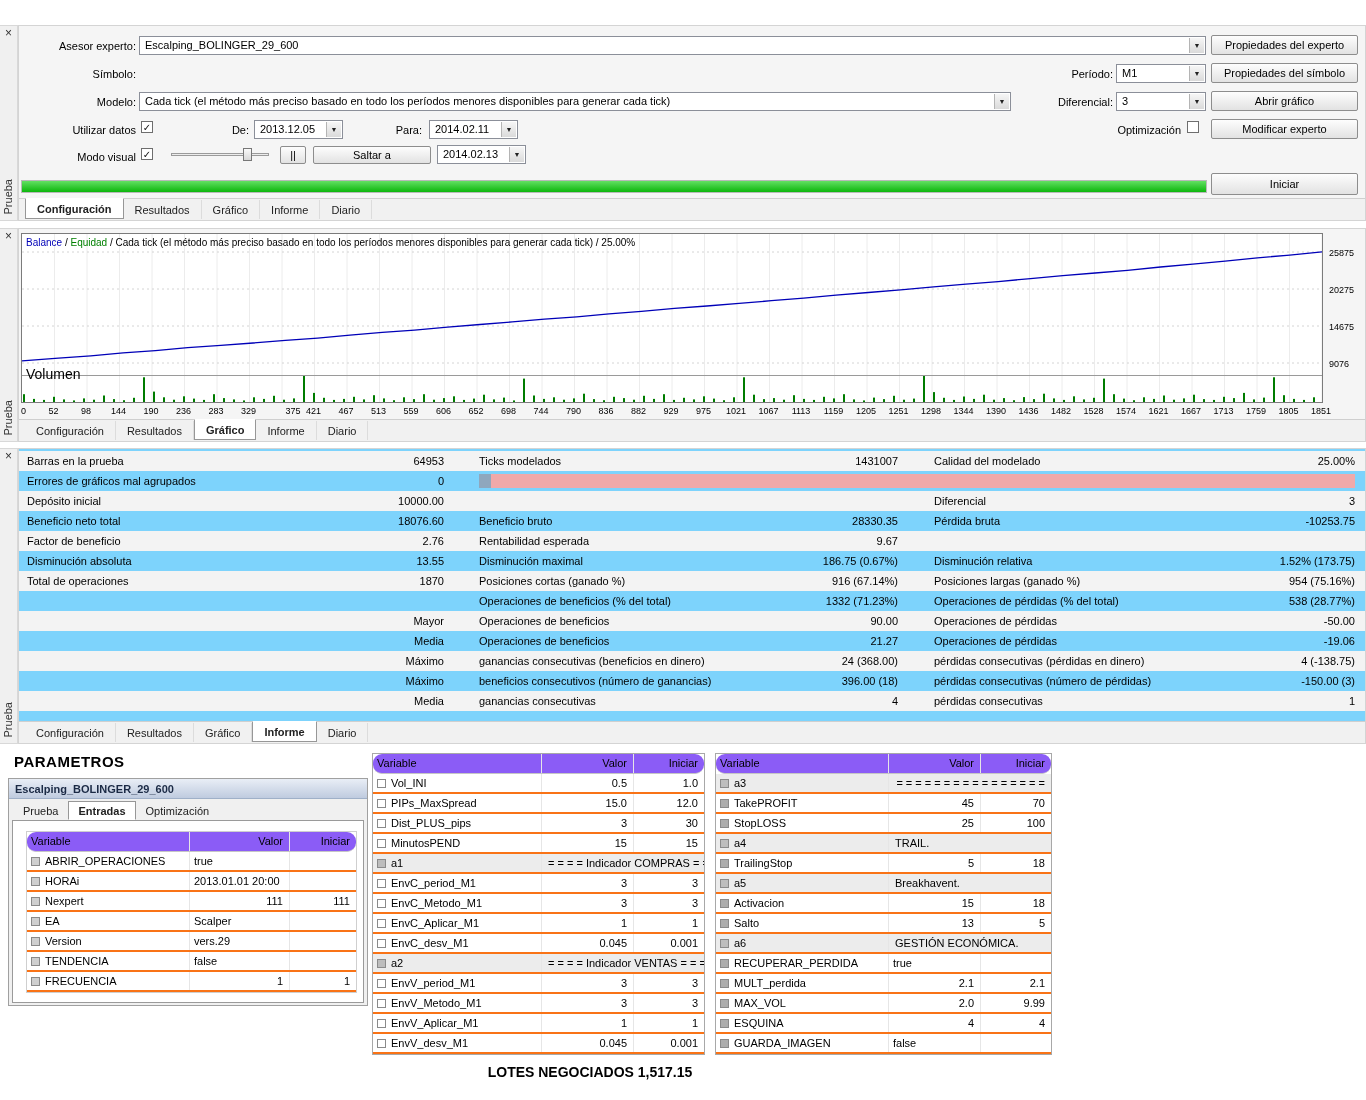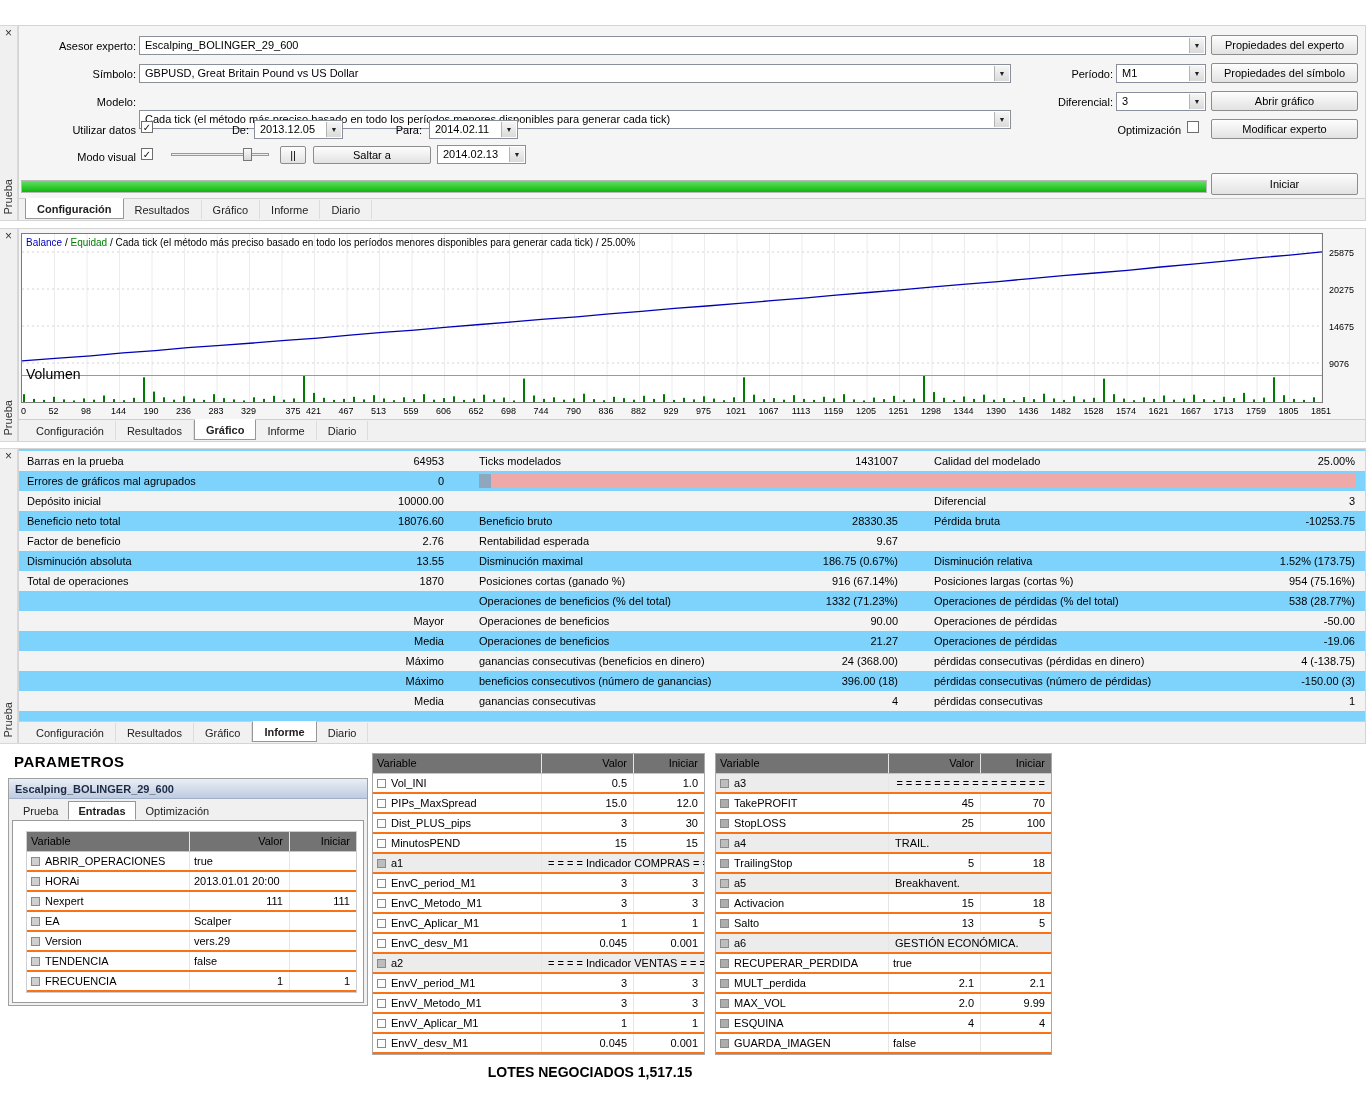--- a/index.html
+++ b/index.html
@@ -60,21 +60,21 @@
   #params-heading { position:absolute; left:14px; top:753px; font-size:15px; font-weight:bold; letter-spacing:.5px; }
   #param-left-panel { position:absolute; left:8px; top:778px; width:360px; height:228px; border:1px solid #a0a0a0; background:#f0f0f0; }
   .pcaption { height:20px; line-height:20px; padding-left:6px; background:linear-gradient(#e9eef6,#bfcbdf); border-bottom:1px solid #9fb0c8; font-weight:bold; color:#1b2a45; white-space:nowrap; overflow:hidden; }
   .ptabs { height:21px; padding:2px 4px 0; }
   .ptab { display:inline-block; padding:3px 9px 2px; border:1px solid transparent; color:#222; }
   .ptab.active { background:#fff; border-color:#979797; border-bottom-color:#fff; font-weight:bold; }
   .pl-body { margin:0 3px 3px; border:1px solid #9a9a9a; background:#fff; padding:10px 6px 0 13px; height:183px; }
   .ptable { position:absolute; background:#fff; border:1px solid #a8a8a8; }
   .ptable-inner { background:#fff; border:1px solid #cfcfcf; }
   .prow { display:flex; height:20px; line-height:19px; border-bottom:2px solid #f97316; background:#fff; }
-  .prow.phead { background:#737373; border-bottom:1px solid #c6c6c6; }
+  .prow.phead { background:#8b5cf6; border-bottom:1px solid #c6c6c6;border-radius:9px; }
   .prow.sect { background:#ececec; }
   .pc-name { flex:1; padding-left:4px; display:flex; align-items:center; gap:5px; border-right:1px solid #e6e6e6; overflow:hidden; white-space:nowrap; }
   .pc-val { width:92px; text-align:right; padding:0 6px 0 4px; border-right:1px solid #e6e6e6; overflow:hidden; white-space:nowrap; }
   .pc-val.left { text-align:left; }
   .pc-ini { width:70px; text-align:right; padding:0 6px 0 4px; overflow:hidden; white-space:nowrap; }
   .pc-span { width:162px; padding:0 6px; text-align:right; overflow:hidden; white-space:nowrap; }
   .pc-span.left { text-align:left; }
   #ptable-left .pc-val { width:100px; } #ptable-left .pc-ini { width:66px; }
   .chk { width:9px; height:9px; border:1px solid #8a8a8a; background:#fff; flex:0 0 auto; }
   .chks-gray .chk { background:#cfcfcf; }
@@ -100,33 +100,29 @@
 
 <div class="sec" id="sec-settings">
   <span class="lbl" style="left:18px;top:13px;width:99px">Asesor experto:</span>
   <div class="combo" style="left:120px;top:10px;width:1067px">
     <span>Escalping_BOLINGER_29_600</span>
     <span class="arr">▼</span>
   </div>
   <div class="btn" style="left:1192px;top:9px;width:147px">Propiedades del experto</div>
 
   <span class="lbl" style="left:18px;top:41px;width:99px">Símbolo:</span>
-  <div class="combo" style="left:120px;top:38px;width:872px">
-    <span>GBPUSD, Great Britain Pound vs US Dollar</span>
-    <span class="arr">▼</span>
-  </div>
   <span class="lbl" style="left:985px;top:41px;width:109px">Período:</span>
   <div class="combo" style="left:1097px;top:38px;width:90px">
     <span>M1</span>
     <span class="arr">▼</span>
   </div>
   <div class="btn" style="left:1192px;top:37px;width:147px">Propiedades del símbolo</div>
 
   <span class="lbl" style="left:18px;top:69px;width:99px">Modelo:</span>
-  <div class="combo" style="left:120px;top:84px;width:872px">
+  <div class="combo" style="left:120px;top:66px;width:872px">
     <span>Cada tick (el método más preciso basado en todo los períodos menores disponibles para generar cada tick)</span>
     <span class="arr">▼</span>
   </div>
   <span class="lbl" style="left:985px;top:69px;width:109px">Diferencial:</span>
   <div class="combo" style="left:1097px;top:66px;width:90px">
     <span>3</span>
     <span class="arr">▼</span>
   </div>
   <div class="btn" style="left:1192px;top:65px;width:147px">Abrir gráfico</div>
 
@@ -448,21 +444,21 @@
         <div class="rc rc3">Disminución maximal</div>
         <div class="rc rc4">186.75 (0.67%)</div>
         <div class="rc rc5">Disminución relativa</div>
         <div class="rc rc6">1.52% (173.75)</div>
       </div>
       <div class="rrow shade">
         <div class="rc rc1">Total de operaciones</div>
         <div class="rc rc2">1870</div>
         <div class="rc rc3">Posiciones cortas (ganado %)</div>
         <div class="rc rc4">916 (67.14%)</div>
-        <div class="rc rc5">Posiciones largas (cortas %)</div>
+        <div class="rc rc5">Posiciones largas (ganado %)</div>
         <div class="rc rc6">954 (75.16%)</div>
       </div>
       <div class="rrow">
         <div class="rc rc1"></div>
         <div class="rc rc2"></div>
         <div class="rc rc3">Operaciones de beneficios (% del total)</div>
         <div class="rc rc4">1332 (71.23%)</div>
         <div class="rc rc5">Operaciones de pérdidas (% del total)</div>
         <div class="rc rc6">538 (28.77%)</div>
       </div>

